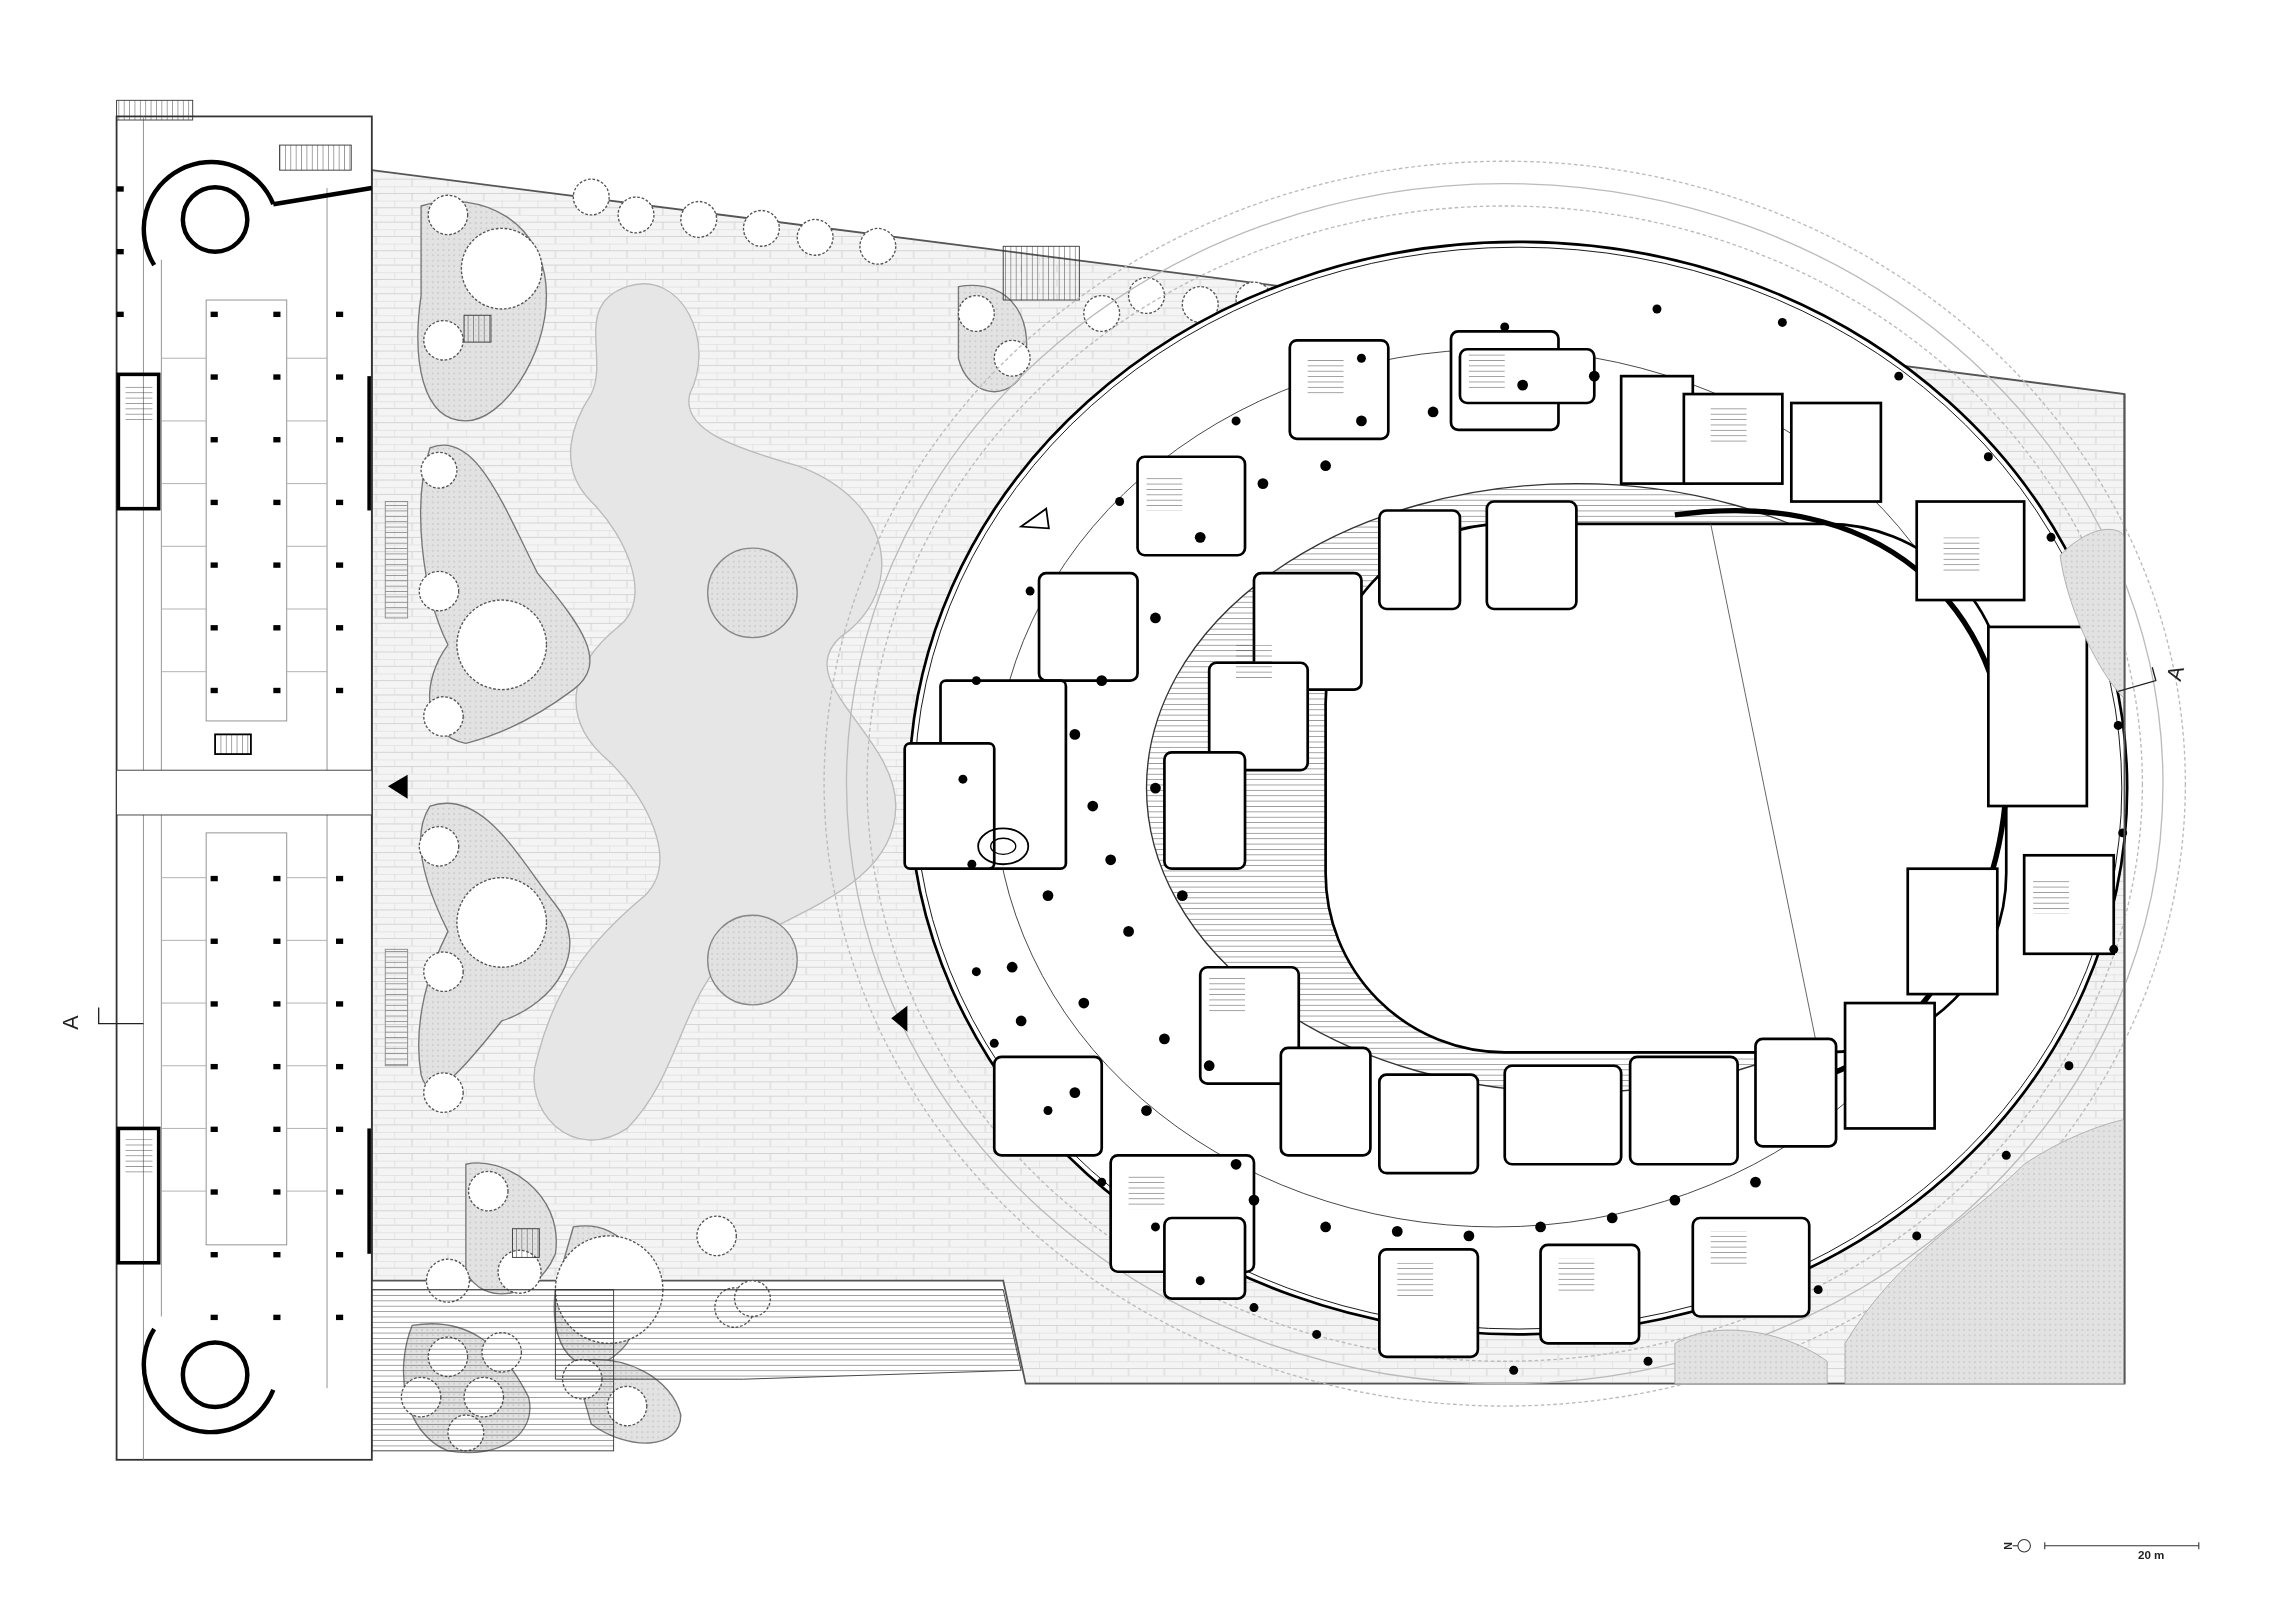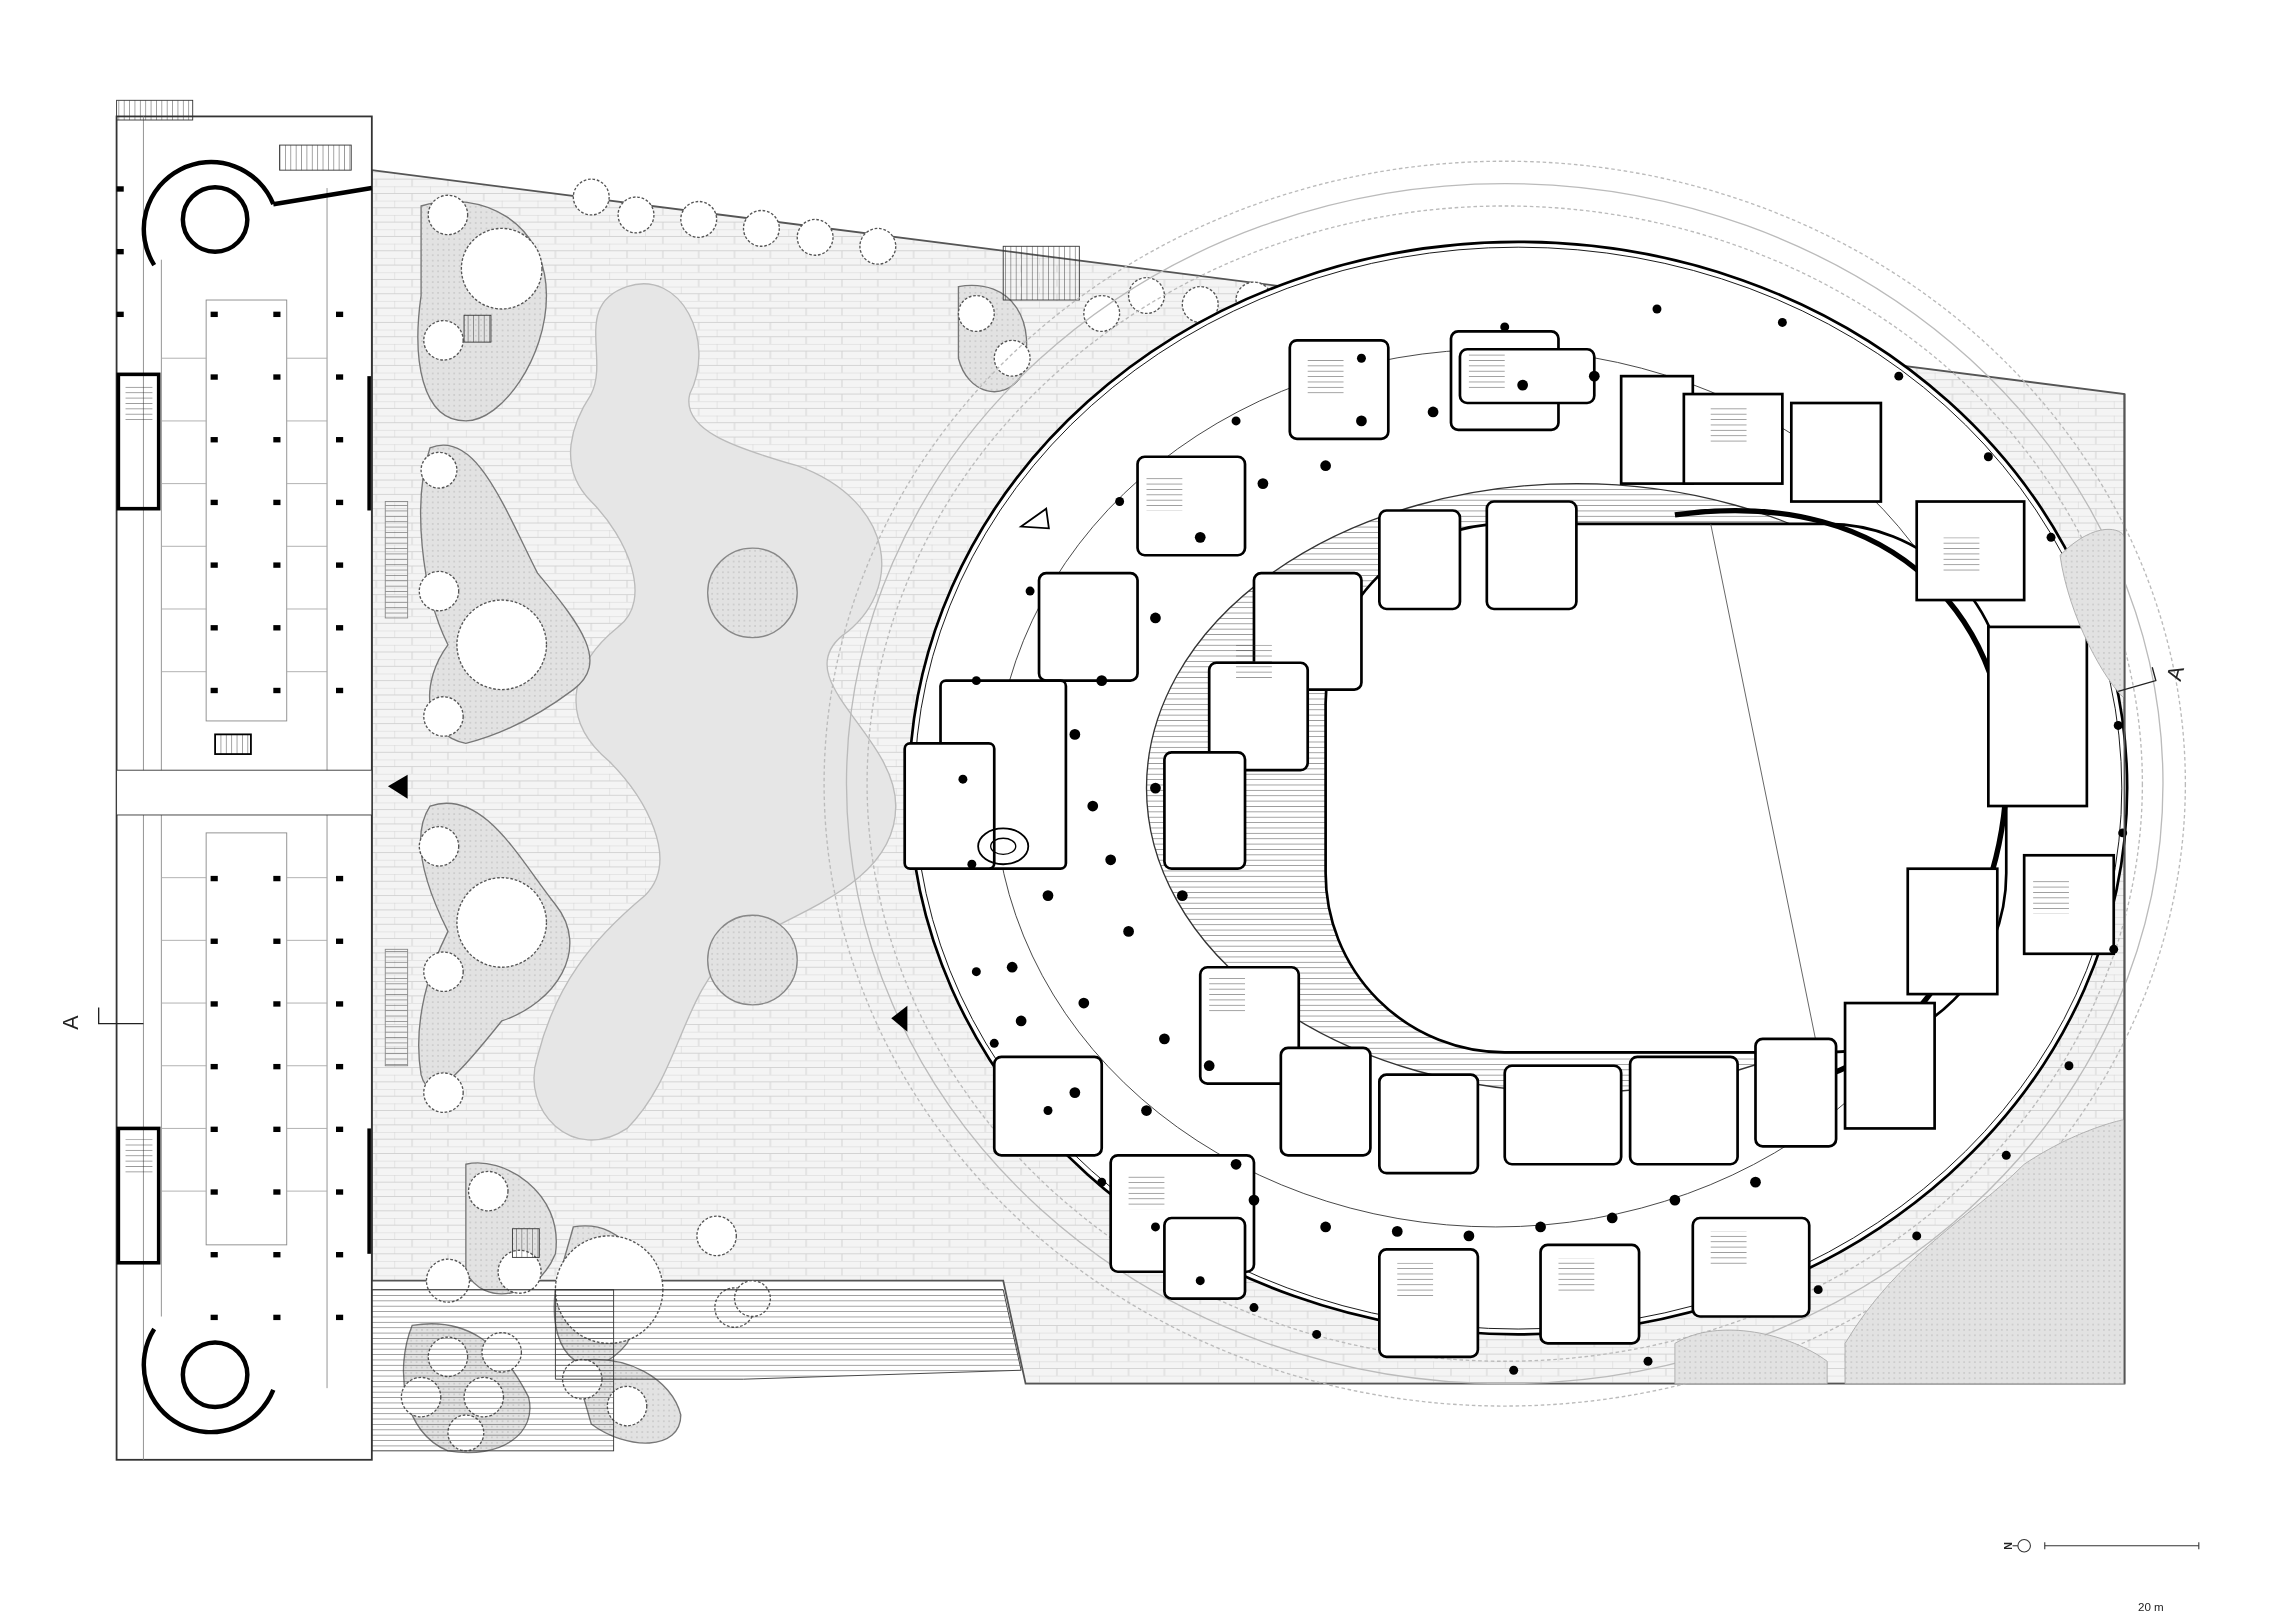--- a/index.html
+++ b/index.html
@@ -1,21 +1,21 @@
 <!DOCTYPE html>
 <html style="font-size:14.3px"><head>
 <meta charset="utf-8">
 <style>
   html,body{margin:0;padding:0;background:#ffffff;}
   body{width:2293px;height:1621px;position:relative;overflow:hidden;font-family:"Liberation Sans",sans-serif;}
   #plan{position:absolute;left:0;top:0;width:2293px;height:1621px;}
   .lbl{position:absolute;font-family:"Liberation Sans",sans-serif;color:#222;}
   .section-a-left{left:64px;top:1010px;font-size:21.5px;transform:rotate(-90deg);}
   .section-a-right{left:2169px;top:661px;font-size:21.5px;transform:rotate(-75deg);}
-  .scale-text{left:2138px;top:1600px;font-size:11.6px;}
+  .scale-text{left:2138px;top:1548px;font-size:11.6px;font-weight:bold;}
   .north-text{left:2004px;top:1540px;font-size:10.7px;transform:rotate(-90deg);font-weight:bold;}
 </style>
 </head>
 <body>
 
 <svg id="plan" viewBox="0 0 2560 1810" xmlns="http://www.w3.org/2000/svg">
   <defs>
     <pattern id="brick" width="40" height="16" patternUnits="userSpaceOnUse">
       <rect width="40" height="16" fill="#f4f4f4"></rect>
       <path d="M0 0 H40 M0 8 H40 M0 0 V8 M20 8 V16" stroke="#d0d0d0" stroke-width="1" fill="none"></path>

